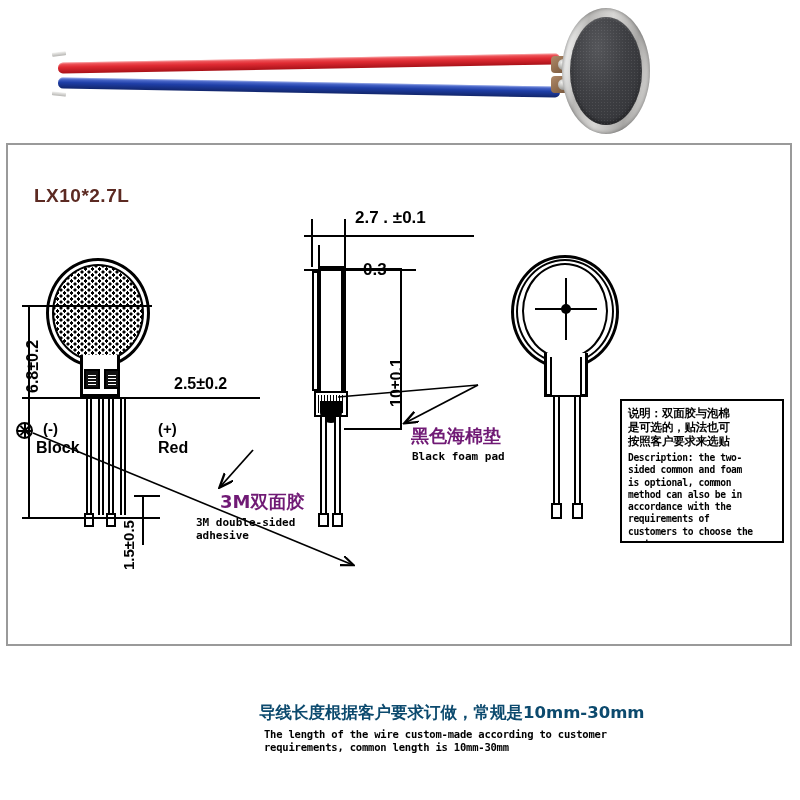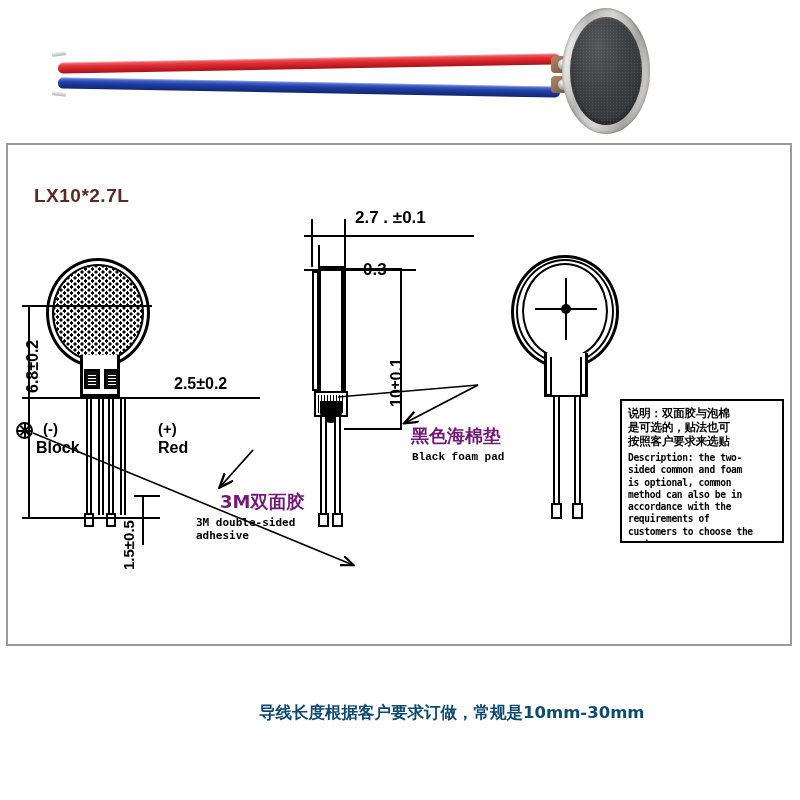--- a/index.html
+++ b/index.html
@@ -496,32 +496,34 @@
       <line x1="470" y1="240" x2="397" y2="278" stroke="#000" stroke-width="1.8" marker-end="url(#ah)"></line>
 
       <line x1="330" y1="252" x2="470" y2="240" stroke="#000" stroke-width="1.6"></line>
     </svg>
 
     <div class="cn-label" style="left:212px; top:348px; font-size:18px;">3M双面胶</div>
     <div class="en-label" style="left:188px; top:372px; font-size:11px;">3M double-sided</div>
     <div class="en-label" style="left:188px; top:385px; font-size:11px;">adhesive</div>
 
     <div class="cn-label" style="left:403px; top:282px; font-size:18px;">黑色海棉垫</div>
-    <div class="en-label" style="left:404px; top:306px; font-size:11px;font-family:Liberation Mono, monospace;">Black foam pad</div>
+    <div class="en-label" style="left:404px; top:306px; font-size:11px;">Black foam pad</div>
 
     <div class="note-box">
       <div class="note-cn">说明：双面胶与泡棉</div>
       <div class="note-cn">是可选的，贴法也可</div>
       <div class="note-cn">按照客户要求来选贴</div>
       <div class="note-en">Description: the two-</div>
       <div class="note-en" style="margin-top:0;">sided common and foam</div>
       <div class="note-en" style="margin-top:0;">is optional, common</div>
       <div class="note-en" style="margin-top:0;">method can also be in</div>
       <div class="note-en" style="margin-top:0;">accordance with the</div>
       <div class="note-en" style="margin-top:0;">requirements of</div>
       <div class="note-en" style="margin-top:0;">customers to choose the</div>
       <div class="note-en" style="margin-top:0;">paste</div>
     </div>
 
     <div class="cap-cn">导线长度根据客户要求订做，常规是10mm-30mm</div>
+    <div class="cap-en1">The length of the wire custom-made according to customer</div>
+    <div class="cap-en2">requirements, common length is 10mm-30mm</div>
 
   </div>
 </div>
 
 </body></html>

